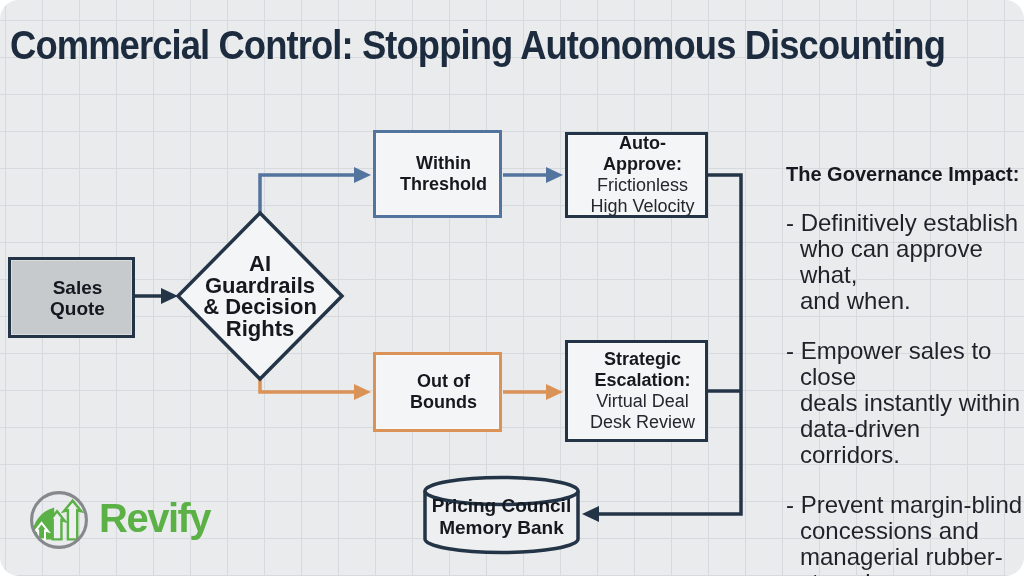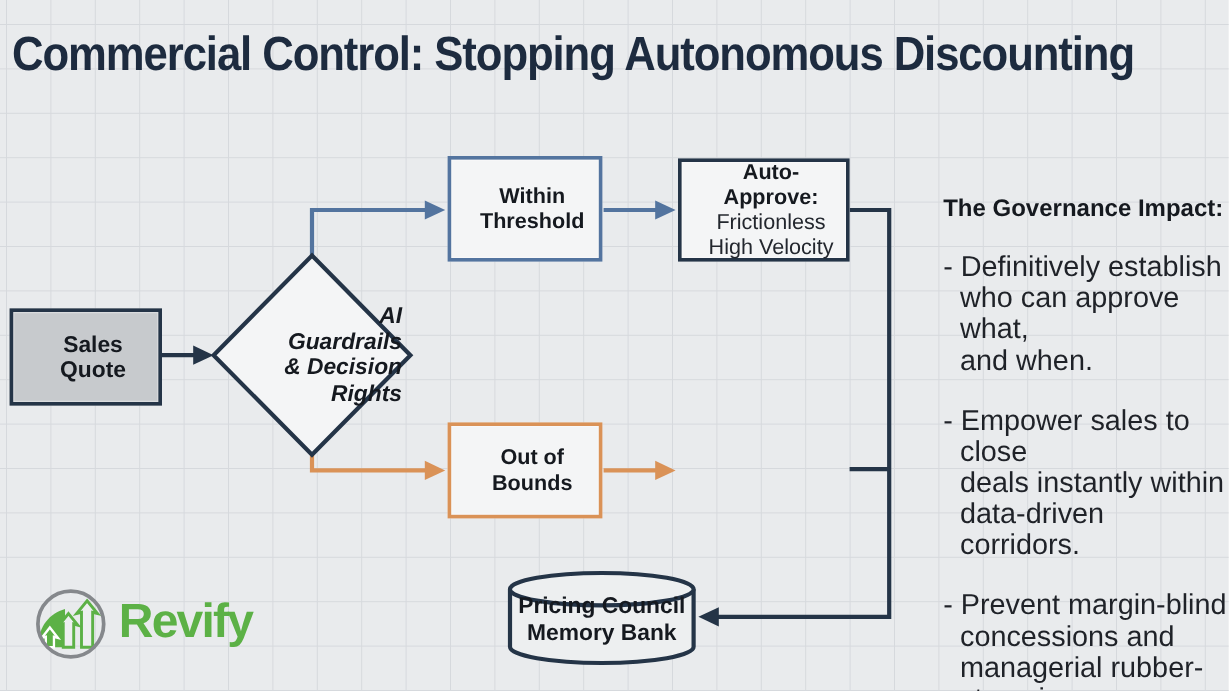--- a/index.html
+++ b/index.html
@@ -9,20 +9,21 @@
   .canvas {
     position: relative;
     width: 1024px; height: 576px;
     overflow: hidden;
     background-color: #e9ebed;
     background-image:
       linear-gradient(#d6d9dd 1px, transparent 1px),
       linear-gradient(90deg, #d6d9dd 1px, transparent 1px);
     background-size: 37px 37px;
     background-position: -32px -17px;
+    border-radius: 19px;
   }
 
   .slide-title {
     position: absolute;
     left: 10px; top: 23px;
     font-size: 40px;
     font-weight: bold;
     letter-spacing: -1px;
     color: #1d2b3f;
     white-space: nowrap;
@@ -64,27 +65,26 @@
   .node-autoapprove { left: 565px; top: 132px; width: 143px; height: 86px; align-items: center; }
   .node-outof {
     left: 373px; top: 352px; width: 129px; height: 80px;
     border-color: #da9257;
   }
   .node-escalation { left: 565px; top: 340px; width: 143px; height: 102px; }
 
   .diamond-label {
     position: absolute;
     left: 185px; top: 253px; width: 150px;
-    text-align: right;
-    white-space: pre-line;
-    font-weight: bold;
-    font-size: 19px;
+    text-align: center;
+    white-space: pre-line;
+    font-weight: bold;
+    font-size: 22px;
     line-height: 21.5px;
     color: #15191f;
-    font-style: italic;
   }
 
   .cylinder-label {
     position: absolute;
     left: 425px; top: 495px; width: 153px;
     text-align: center;
     white-space: pre-line;
     font-weight: bold;
     font-size: 19px;
     line-height: 22px;
@@ -179,20 +179,26 @@
     <span class="node-title">Auto-Approve:</span>
     <span class="node-body">Frictionless
 High Velocity</span>
   </div>
 
   <div class="node node-outof">
     <span>Out of
 Bounds</span>
   </div>
 
+  <div class="node node-escalation">
+    <span class="node-title">Strategic
+Escalation:</span>
+    <span class="node-body">Virtual Deal
+Desk Review</span>
+  </div>
 
   <div class="cylinder-label">Pricing Council
 Memory Bank</div>
 
   <div class="governance">
     <div class="governance-heading">The Governance Impact:</div>
     <div class="governance-bullet">- Definitively establish
 who can approve what,
 and when.</div>
     <div class="governance-bullet">- Empower sales to close

